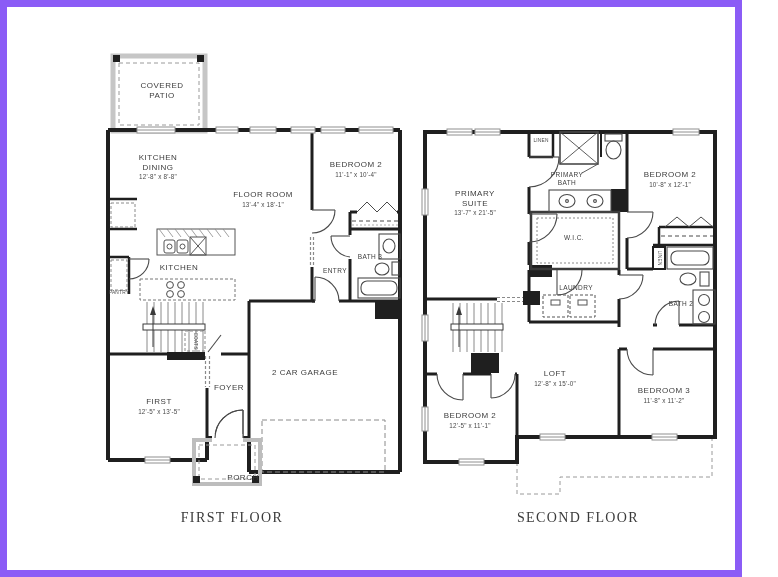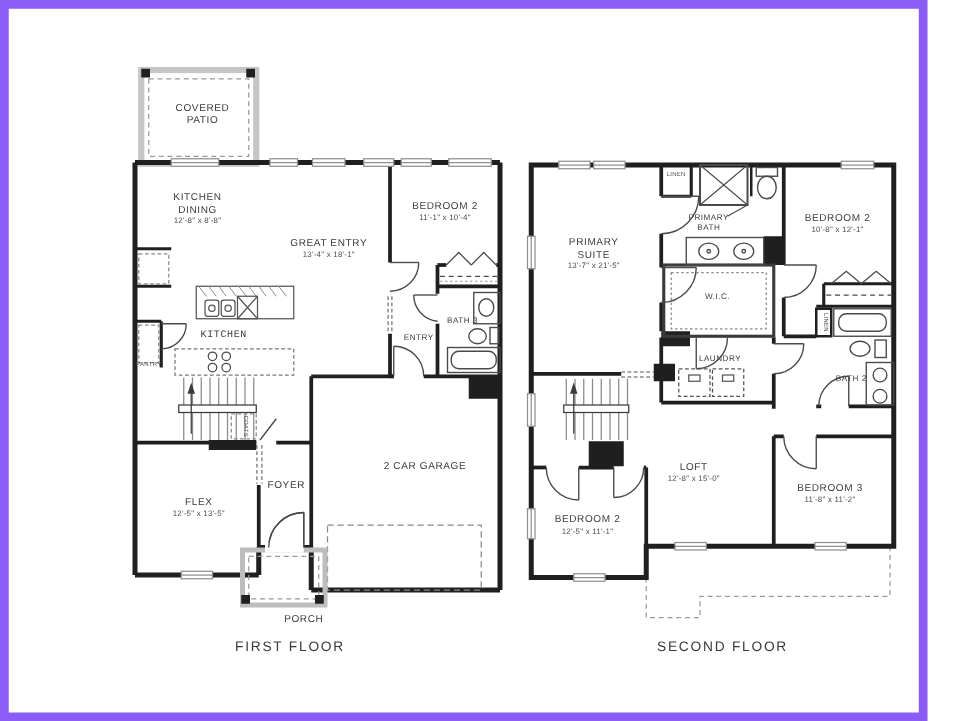--- a/index.html
+++ b/index.html
@@ -12,21 +12,21 @@
   .lbl{
     position:absolute;transform:translate(-50%,-50%);
     text-align:center;color:#3c3c3c;line-height:1.2;z-index:5;
   }
   .room-name{font-size:8px;letter-spacing:.5px;white-space:nowrap;}
   .room-name.wrap{white-space:normal;}
   .room-dims{font-size:6.3px;color:#4a4a4a;letter-spacing:.2px;white-space:nowrap;margin-top:1px;}
   .small{font-size:6.5px;letter-spacing:.4px;}
   .tiny{font-size:4.8px;letter-spacing:.2px;color:#4a4a4a;}
   .vert{transform:translate(-50%,-50%) rotate(90deg);}
-  .caption{font-size:11px;letter-spacing:1.4px;color:#3a3a3a;white-space:nowrap;}
+  .caption{font-size:14px;letter-spacing:1.4px;color:#3a3a3a;white-space:nowrap;font-family:Liberation Serif, serif;}
 </style>
 </head>
 <body>
 
 <div class="canvas">
 
 <svg width="778" height="577" viewBox="0 0 778 577">
 
   <g>
 
@@ -344,53 +344,53 @@
 </svg>
 
 <div class="lbl" style="left:155px;top:84px;width:64px;">
   <div class="room-name wrap">COVERED PATIO</div>
 </div>
 <div class="lbl" style="left:151px;top:160px;width:56px;">
   <div class="room-name wrap">KITCHEN DINING</div>
   <div class="room-dims">12'-8" x 8'-8"</div>
 </div>
 <div class="lbl" style="left:256px;top:192px;">
-  <div class="room-name">GREAT ENTRY</div>
+  <div class="room-name">FLOOR ROOM</div>
   <div class="room-dims">13'-4" x 18'-1"</div>
 </div>
 <div class="lbl" style="left:349px;top:162px;">
   <div class="room-name">BEDROOM 2</div>
   <div class="room-dims">11'-1" x 10'-4"</div>
 </div>
 <div class="lbl" style="left:363px;top:250px;width:28px;">
   <div class="room-name wrap small">BATH 3</div>
 </div>
 <div class="lbl" style="left:328px;top:264px;">
   <div class="room-name small">ENTRY</div>
 </div>
-<div class="lbl" style="left:172px;top:261px;font-family:Liberation Mono, monospace;">
+<div class="lbl" style="left:172px;top:261px;">
   <div class="room-name">KITCHEN</div>
 </div>
 <div class="lbl" style="left:112px;top:286px;">
   <div class="room-name tiny">PANTRY</div>
 </div>
 <div class="lbl vert" style="left:188px;top:334px;">
   <div class="room-name tiny">COATS</div>
 </div>
 <div class="lbl" style="left:152px;top:399px;">
-  <div class="room-name">FLEX</div>
+  <div class="room-name">FIRST</div>
   <div class="room-dims">12'-5" x 13'-5"</div>
 </div>
 <div class="lbl" style="left:222px;top:381px;">
   <div class="room-name">FOYER</div>
 </div>
-<div class="lbl" style="left:333px;top:366px;">
+<div class="lbl" style="left:298px;top:366px;">
   <div class="room-name">2 CAR GARAGE</div>
 </div>
-<div class="lbl" style="left:220px;top:488px;padding-left:32px;">
+<div class="lbl" style="left:220px;top:471px;padding-left:32px;">
   <div class="room-name">PORCH</div>
 </div>
 <div class="lbl caption" style="left:225px;top:511px;">
   <span>FIRST FLOOR</span>
 </div>
 
 <div class="lbl" style="left:468px;top:196px;width:62px;">
   <div class="room-name wrap">PRIMARY SUITE</div>
   <div class="room-dims">13'-7" x 21'-5"</div>
 </div>

